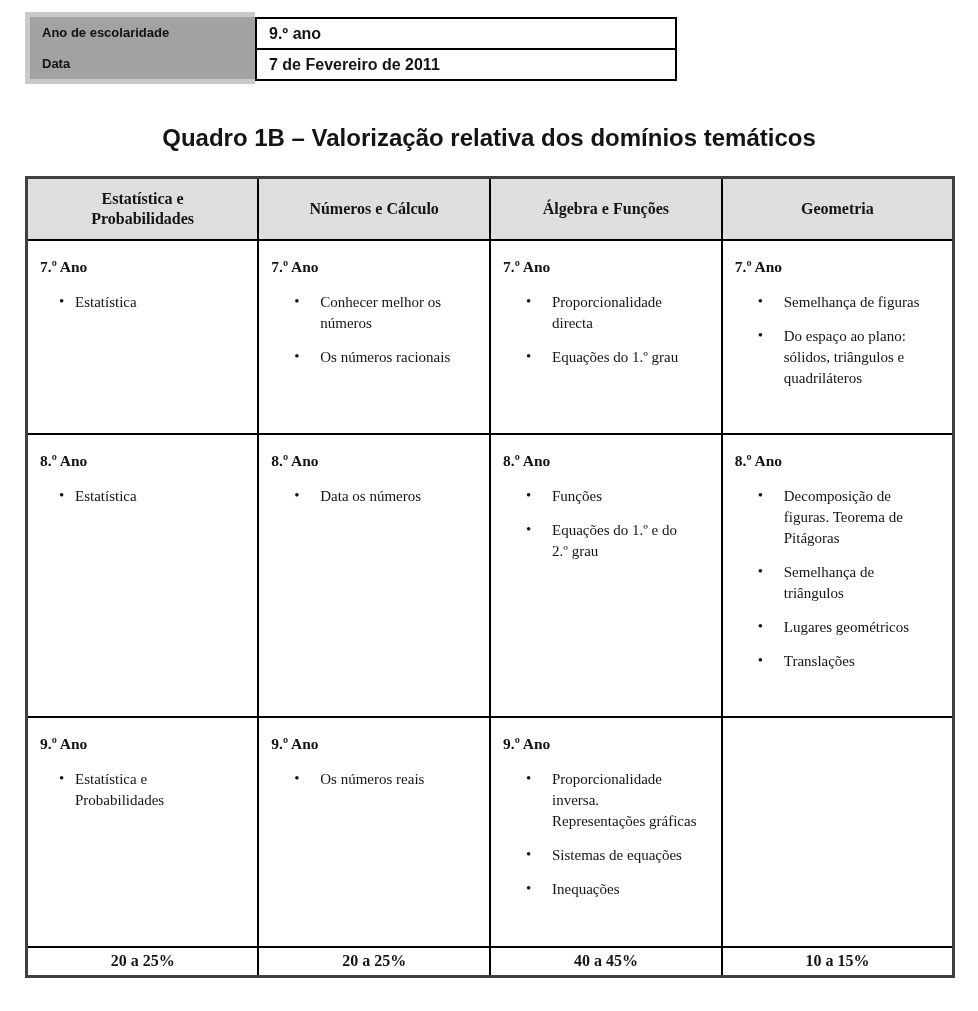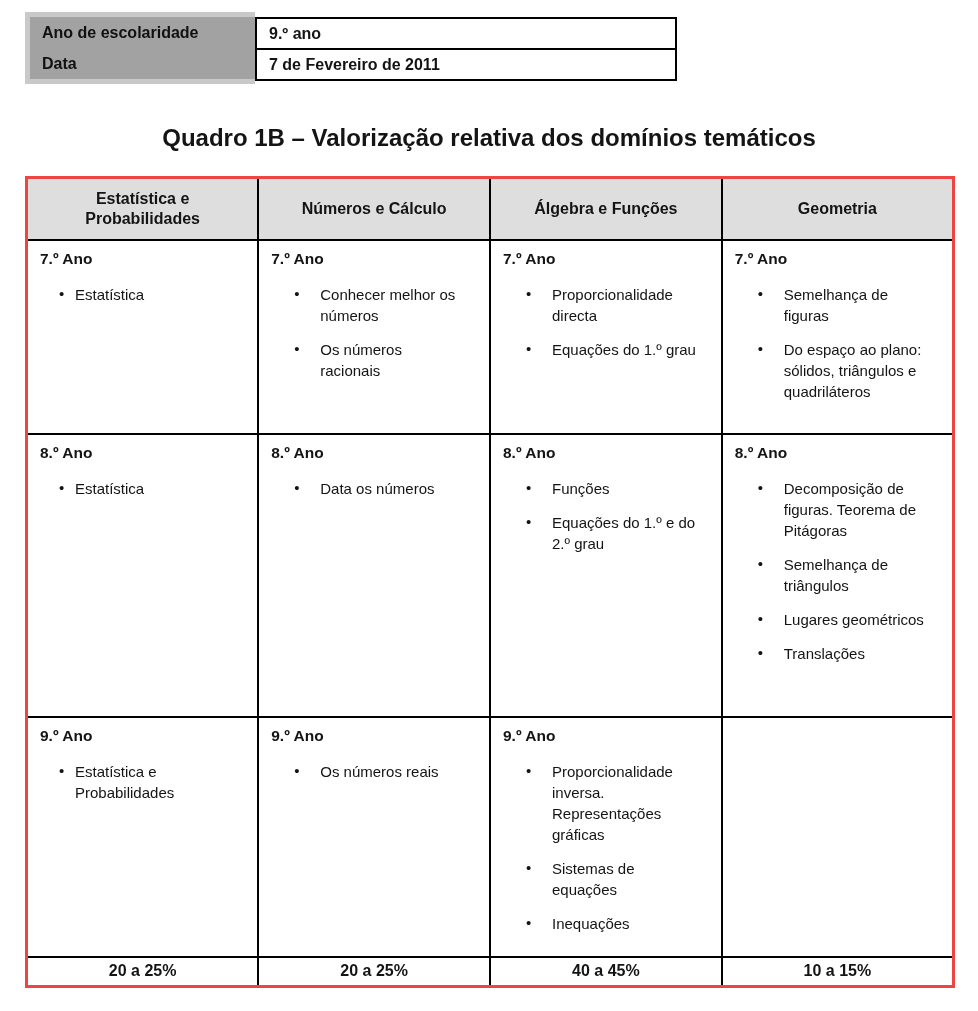--- a/index.html
+++ b/index.html
@@ -15,21 +15,21 @@
   
   .info-box { display: flex; align-items: flex-start; padding-top: 12px; margin-left: 25px; }
   .info-labels {
     width: 230px;
     background: #a2a2a2;
     border: 5px solid #c9c9c9; border-right: none;
   }
   .info-label-row {
     height: 31px; line-height: 31px;
     padding-left: 12px;
-    font-weight: bold; font-size: 16px; color: #111;
+    font-weight: bold; font-size: 13px; color: #111;
     white-space: nowrap; overflow: hidden;
   }
   .info-values { width: 422px; margin-top: 5px; }
   .info-value-cell {
     height: 33px;
     border: 2px solid #000;
     background: #fff;
     display: flex; align-items: center;
     padding-left: 12px;
     font-weight: bold; font-size: 16px;
@@ -41,31 +41,32 @@
     margin: 40px 24px 0 24px;
     text-align: center;
     font-weight: bold; font-size: 24px;
   }
 
   
   table.matrix {
     border-collapse: collapse; table-layout: fixed;
     width: 930px;
     margin: 24px 0 0 25px;
-    border: 3px solid #ef4444;
+    border: 3px solid #404040;
+    font-family: Liberation Serif, serif;
   }
   table.matrix th, table.matrix td { border: 2px solid #000; }
   table.matrix th {
     background: #dedede;
     height: 62px;
     vertical-align: middle; text-align: center;
     font-weight: bold; font-size: 16px; line-height: 1.25;
     padding: 0 22px;
   }
-  td.body-cell { vertical-align: top; padding: 7px 8px 6px 12px; background: #fff; }
+  td.body-cell { vertical-align: top; padding: 15px 8px 6px 12px; background: #fff; }
   tr.row-7 { height: 194px; }
   tr.row-8 { height: 283px; }
   tr.row-9 { height: 230px; }
   .year-label { display: block; font-weight: bold; font-size: 15.5px; margin: 2px 0 15px 0; }
   ul.topics { list-style: none; margin: 16px; padding: 0; }
   li.topic {
     position: relative;
     padding-left: 33px;
     margin-bottom: 13px;
     font-size: 15px; line-height: 1.4;

